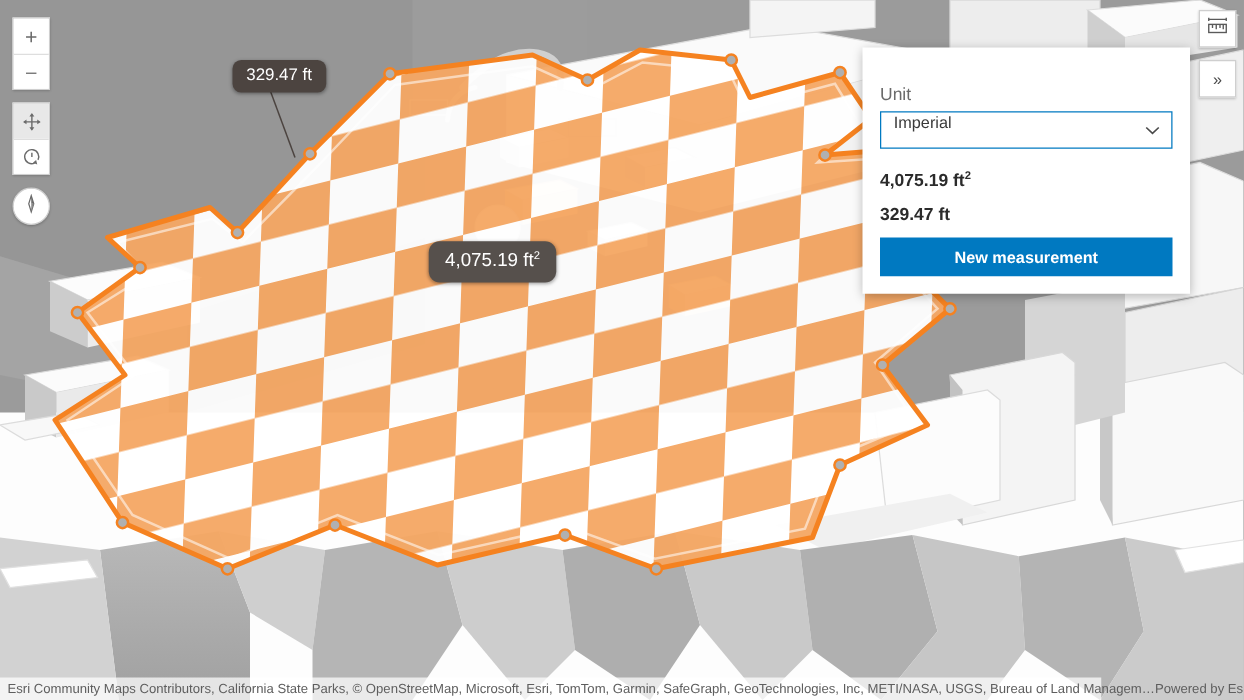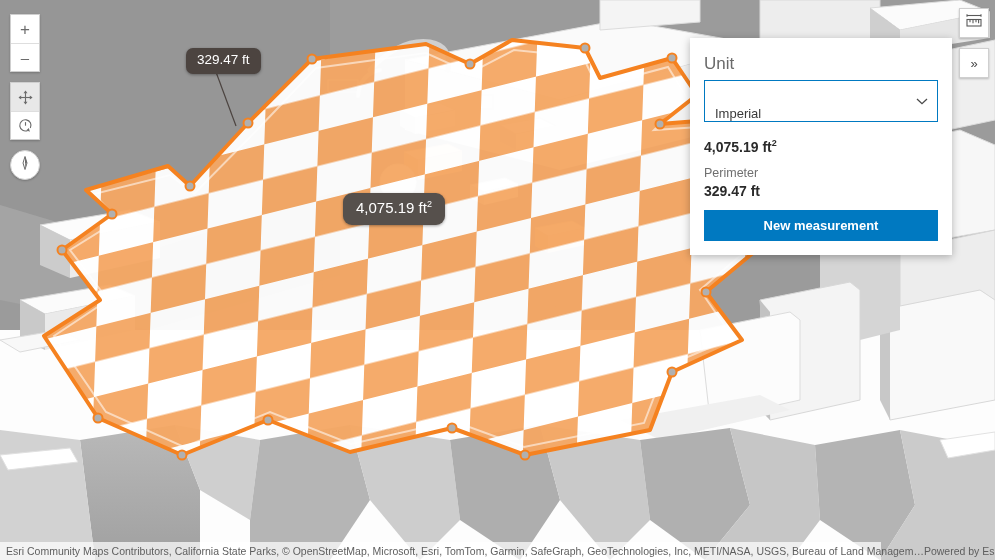--- a/index.html
+++ b/index.html
@@ -95,28 +95,28 @@
   
   #measure-panel {
     position: absolute; left: 690px; top: 38px;
     width: 262px;
     background: #fff;
     box-shadow: 0 2px 8px rgba(0,0,0,.28);
     padding: 16px 14px 14px 14px;
     z-index: 10;
   }
   .panel-label {
-    font-size: 17px; color: #6a6a6a; margin-bottom: 6px;
+    font-size: 14px; color: #6a6a6a; margin-bottom: 6px; margin-top: 13px;
   }
   .unit-select {
     position: relative;
-    width: 100%; height: 42px;
+    width: 100%; height: 30px;
     border: 1px solid #0079c1;
     background: #fff;
-    display: flex; align-items: flex-end;
+    display: flex; align-items: flex-start;
     padding: 0 10px;
     font-size: 13px; color: #3a3a3a;
     cursor: pointer;
     margin-bottom: 16px;
   }
   .unit-select .chev {
     position: absolute; right: 9px; top: 50%;
     transform: translateY(-50%);
     color: #4a4a4a;
   }
@@ -388,21 +388,20 @@
           <polyline points="1,1.5 6,6.2 11,1.5"></polyline>
         </svg>
       </span>
     </div>
 
     <div class="metric">
       <div class="metric-value"><span>4,075.19 ft</span><sup>2</sup></div>
     </div>
 
     <div class="metric">
-      <div class="metric-label">Perimeter</div>
       <div class="metric-value">329.47 ft</div>
     </div>
 
     <button id="new-measurement-btn">New measurement</button>
   </div>
 
   <div id="attribution">
     <span>Esri Community Maps Contributors, California State Parks, © OpenStreetMap, Microsoft, Esri, TomTom, Garmin, SafeGraph, GeoTechnologies, Inc, METI/NASA, USGS, Bureau of Land Managem…</span>
     <span>Powered by Esri</span>
   </div>

